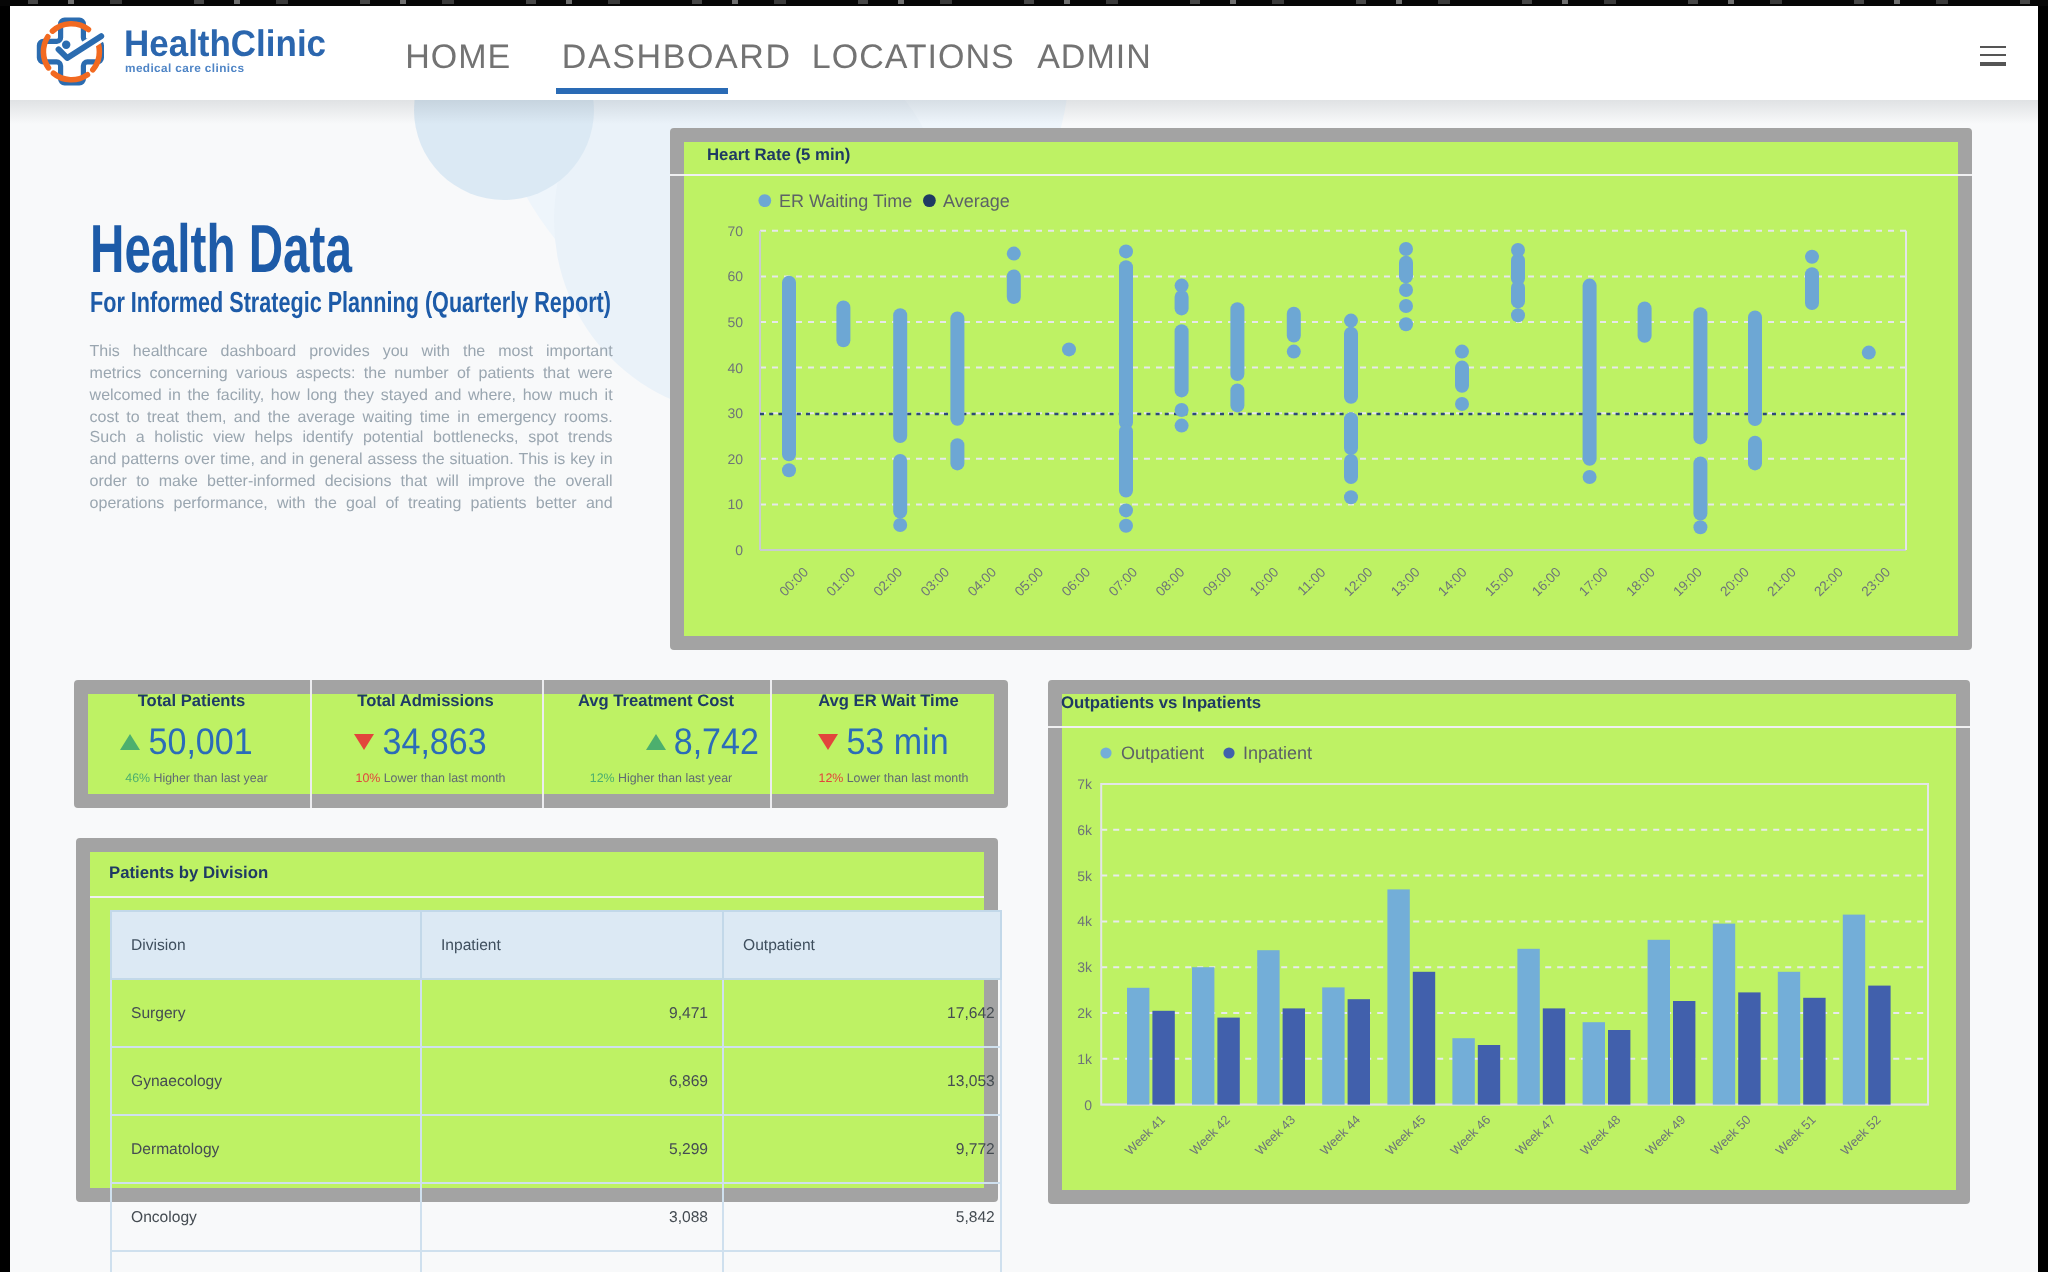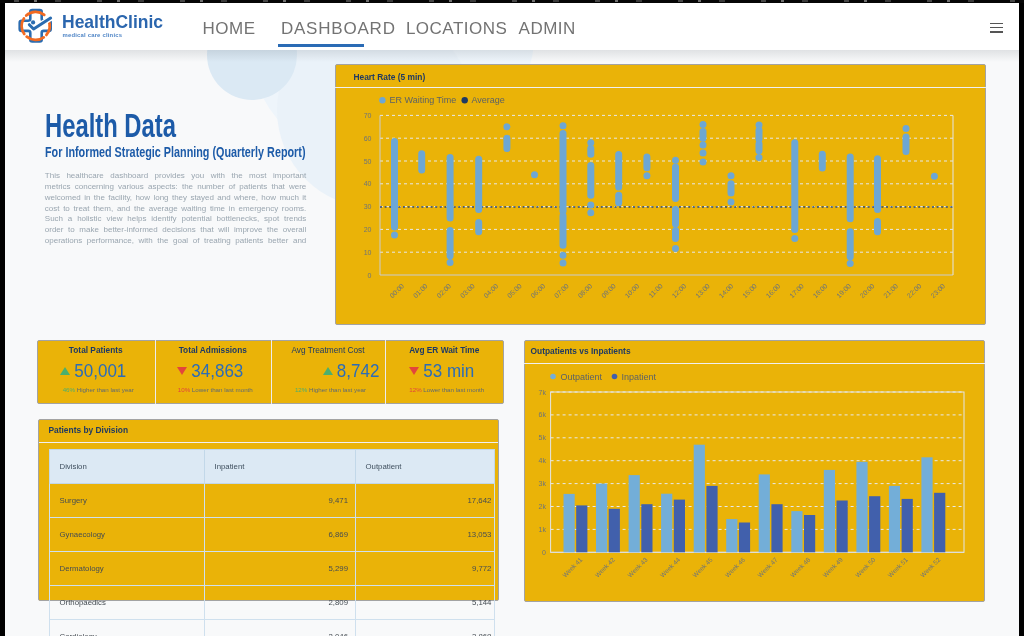--- a/index.html
+++ b/index.html
@@ -1,21 +1,21 @@
 <!DOCTYPE html>
 <html><head><meta charset="utf-8"><style>
 * {margin:0;padding:0;box-sizing:border-box}
 html,body {width:1024px;height:636px;overflow:hidden;background:#000;font-family:"Liberation Sans",sans-serif}
 #page {position:absolute;left:5px;top:2.5px;width:1013.6px;height:633.5px;background:#f8f9fa;overflow:hidden}
 .abs {position:absolute}
 .deco {position:absolute;border-radius:50%}
 #header {position:absolute;left:0;top:0;width:1013.6px;height:47px;background:#fff;z-index:30}
 #hshadow {position:absolute;left:0;top:47px;width:1013.6px;height:12px;background:linear-gradient(to bottom,rgba(60,70,80,0.13),rgba(60,70,80,0.0));z-index:29}
 .nav {position:absolute;top:16px;font-size:17px;letter-spacing:0.5px;color:#737373;z-index:31}
-.card {position:absolute;background:#eab308;border:1px solid #a3a3a3;border-radius:2px;z-index:10}
+.card {position:absolute;background:#bef264;border:7px solid #a3a3a3;border-radius:2px;z-index:10}
 .ctitle {position:absolute;font-size:8.4px;font-weight:bold;color:#1f3a63}
 .csep {position:absolute;left:0;right:0;height:1px;background:#f0f0f1}
 svg text {font-family:"Liberation Sans",sans-serif}
 #divtable {position:absolute;left:10px;top:29px;width:446.4px;border-collapse:collapse;font-size:7.8px;color:#454c52}
 #divtable th,#divtable td {border:1px solid #cfe0ee;font-weight:normal;height:17.3px;padding:12px}
 #divtable th {background:#dce9f4;text-align:left;padding-left:10px;color:#3f4f5e;border-color:#c2d8e9}
 #divtable td.c1 {padding-left:10px;width:155px}
 #divtable td.c2 {text-align:right;padding-right:6.5px}
 #divtable td.c2:last-child {padding-right:2.5px}
 #divtable th.h2 {width:151px}
@@ -32,20 +32,21 @@
 
 <div class="abs" style="left:39.8px;top:103.2px;z-index:5">
  <div style="font-size:34px;font-weight:bold;color:#1d5ba8;transform:scaleX(0.70);transform-origin:0 0;white-space:nowrap">Health Data</div>
  <div style="position:absolute;top:38.6px;font-size:14.5px;font-weight:bold;color:#1d5ba8;transform:scaleX(0.745);transform-origin:0 0;white-space:nowrap">For Informed Strategic Planning (Quarterly Report)</div>
  <div style="position:absolute;top:65.8px;width:261.5px">
         <div class="pl">This healthcare dashboard provides you with the most important</div>
 <div class="pl">metrics concerning various aspects: the number of patients that were</div>
 <div class="pl">welcomed in the facility, how long they stayed and where, how much it</div>
 <div class="pl">cost to treat them, and the average waiting time in emergency rooms.</div>
 <div class="pl">Such a holistic view helps identify potential bottlenecks, spot trends</div>
+<div class="pl">and patterns over time, and in general assess the situation. This is key in</div>
 <div class="pl">order to make better-informed decisions that will improve the overall</div>
 <div class="pl">operations performance, with the goal of treating patients better and</div>
       </div>
 </div>
 
 <div class="card" style="left:330px;top:61.3px;width:651.3px;height:261.2px"></div>
 <div class="ctitle" style="left:348.5px;top:69px;z-index:11">Heart Rate (5 min)</div>
 <div class="csep" style="left:330px;top:84.5px;width:651.3px;z-index:11"></div>
 <div class="abs" style="z-index:12;margin-left:-5px;margin-top:-2.5px">
       <svg style="position:absolute;left:335px;top:64px" width="651" height="256" viewBox="335 64 651 256">
@@ -167,21 +168,21 @@
 </div>
       <div style="position:absolute;left:154.5px;top:339.5px;width:116.5px;height:64px;text-align:center">
 <div style="position:absolute;top:5px;left:0;right:0;font-size:8.3px;font-weight:bold;color:#1e3a66">Total Admissions</div>
 <div style="position:absolute;top:20.5px;left:1px;right:4px;display:flex;align-items:center;justify-content:center">
           <span style="display:inline-block;width:0;height:0;border-left:5.5px solid transparent;border-right:5.5px solid transparent;border-top:8.7px solid #e2453c;margin-right:2px"></span>
           <span style="display:inline-block;font-size:18.5px;color:#2b6cb8;transform:scaleX(0.92)">34,863</span>
         </div>
 <div style="position:absolute;top:46px;left:5px;right:0;font-size:6.2px;color:#5f6a72"><span style="color:#e2453c">10%</span> Lower than last month</div>
 </div>
       <div style="position:absolute;left:271px;top:339.5px;width:114px;height:64px;text-align:center">
-<div style="position:absolute;top:5px;left:0;right:0;font-size:8.3px;font-weight:normal;color:#1e3a66">Avg Treatment Cost</div>
+<div style="position:absolute;top:5px;left:0;right:0;font-size:8.3px;font-weight:bold;color:#1e3a66">Avg Treatment Cost</div>
 <div style="position:absolute;top:20.5px;left:1px;right:4px;display:flex;align-items:center;justify-content:flex-end">
           <span style="display:inline-block;width:0;height:0;border-left:5.5px solid transparent;border-right:5.5px solid transparent;border-bottom:8.7px solid #4caf6e;margin-right:2px"></span>
           <span style="display:inline-block;font-size:18.5px;color:#2b6cb8;transform:scaleX(0.92)">8,742</span>
         </div>
 <div style="position:absolute;top:46px;left:5px;right:0;font-size:6.2px;color:#5f6a72"><span style="color:#4caf6e">12%</span> Higher than last year</div>
 </div>
       <div style="position:absolute;left:385px;top:339.5px;width:118.5px;height:64px;text-align:center">
 <div style="position:absolute;top:5px;left:0;right:0;font-size:8.3px;font-weight:bold;color:#1e3a66">Avg ER Wait Time</div>
 <div style="position:absolute;top:20.5px;left:1px;right:4px;display:flex;align-items:center;justify-content:center">
           <span style="display:inline-block;width:0;height:0;border-left:5.5px solid transparent;border-right:5.5px solid transparent;border-top:8.7px solid #e2453c;margin-right:2px"></span>
@@ -210,20 +211,25 @@
           </tr>
 <tr>
             <td class="c1">Gynaecology</td>
             <td class="c2">6,869</td>
             <td class="c2">13,053</td>
           </tr>
 <tr>
             <td class="c1">Dermatology</td>
             <td class="c2">5,299</td>
             <td class="c2">9,772</td>
+          </tr>
+<tr>
+            <td class="c1">Oncology</td>
+            <td class="c2">3,088</td>
+            <td class="c2">5,842</td>
           </tr>
 <tr>
             <td class="c1">Orthopaedics</td>
             <td class="c2">2,809</td>
             <td class="c2">5,144</td>
           </tr>
 <tr>
             <td class="c1">Cardiology</td>
             <td class="c2">2,046</td>
             <td class="c2">3,868</td>

